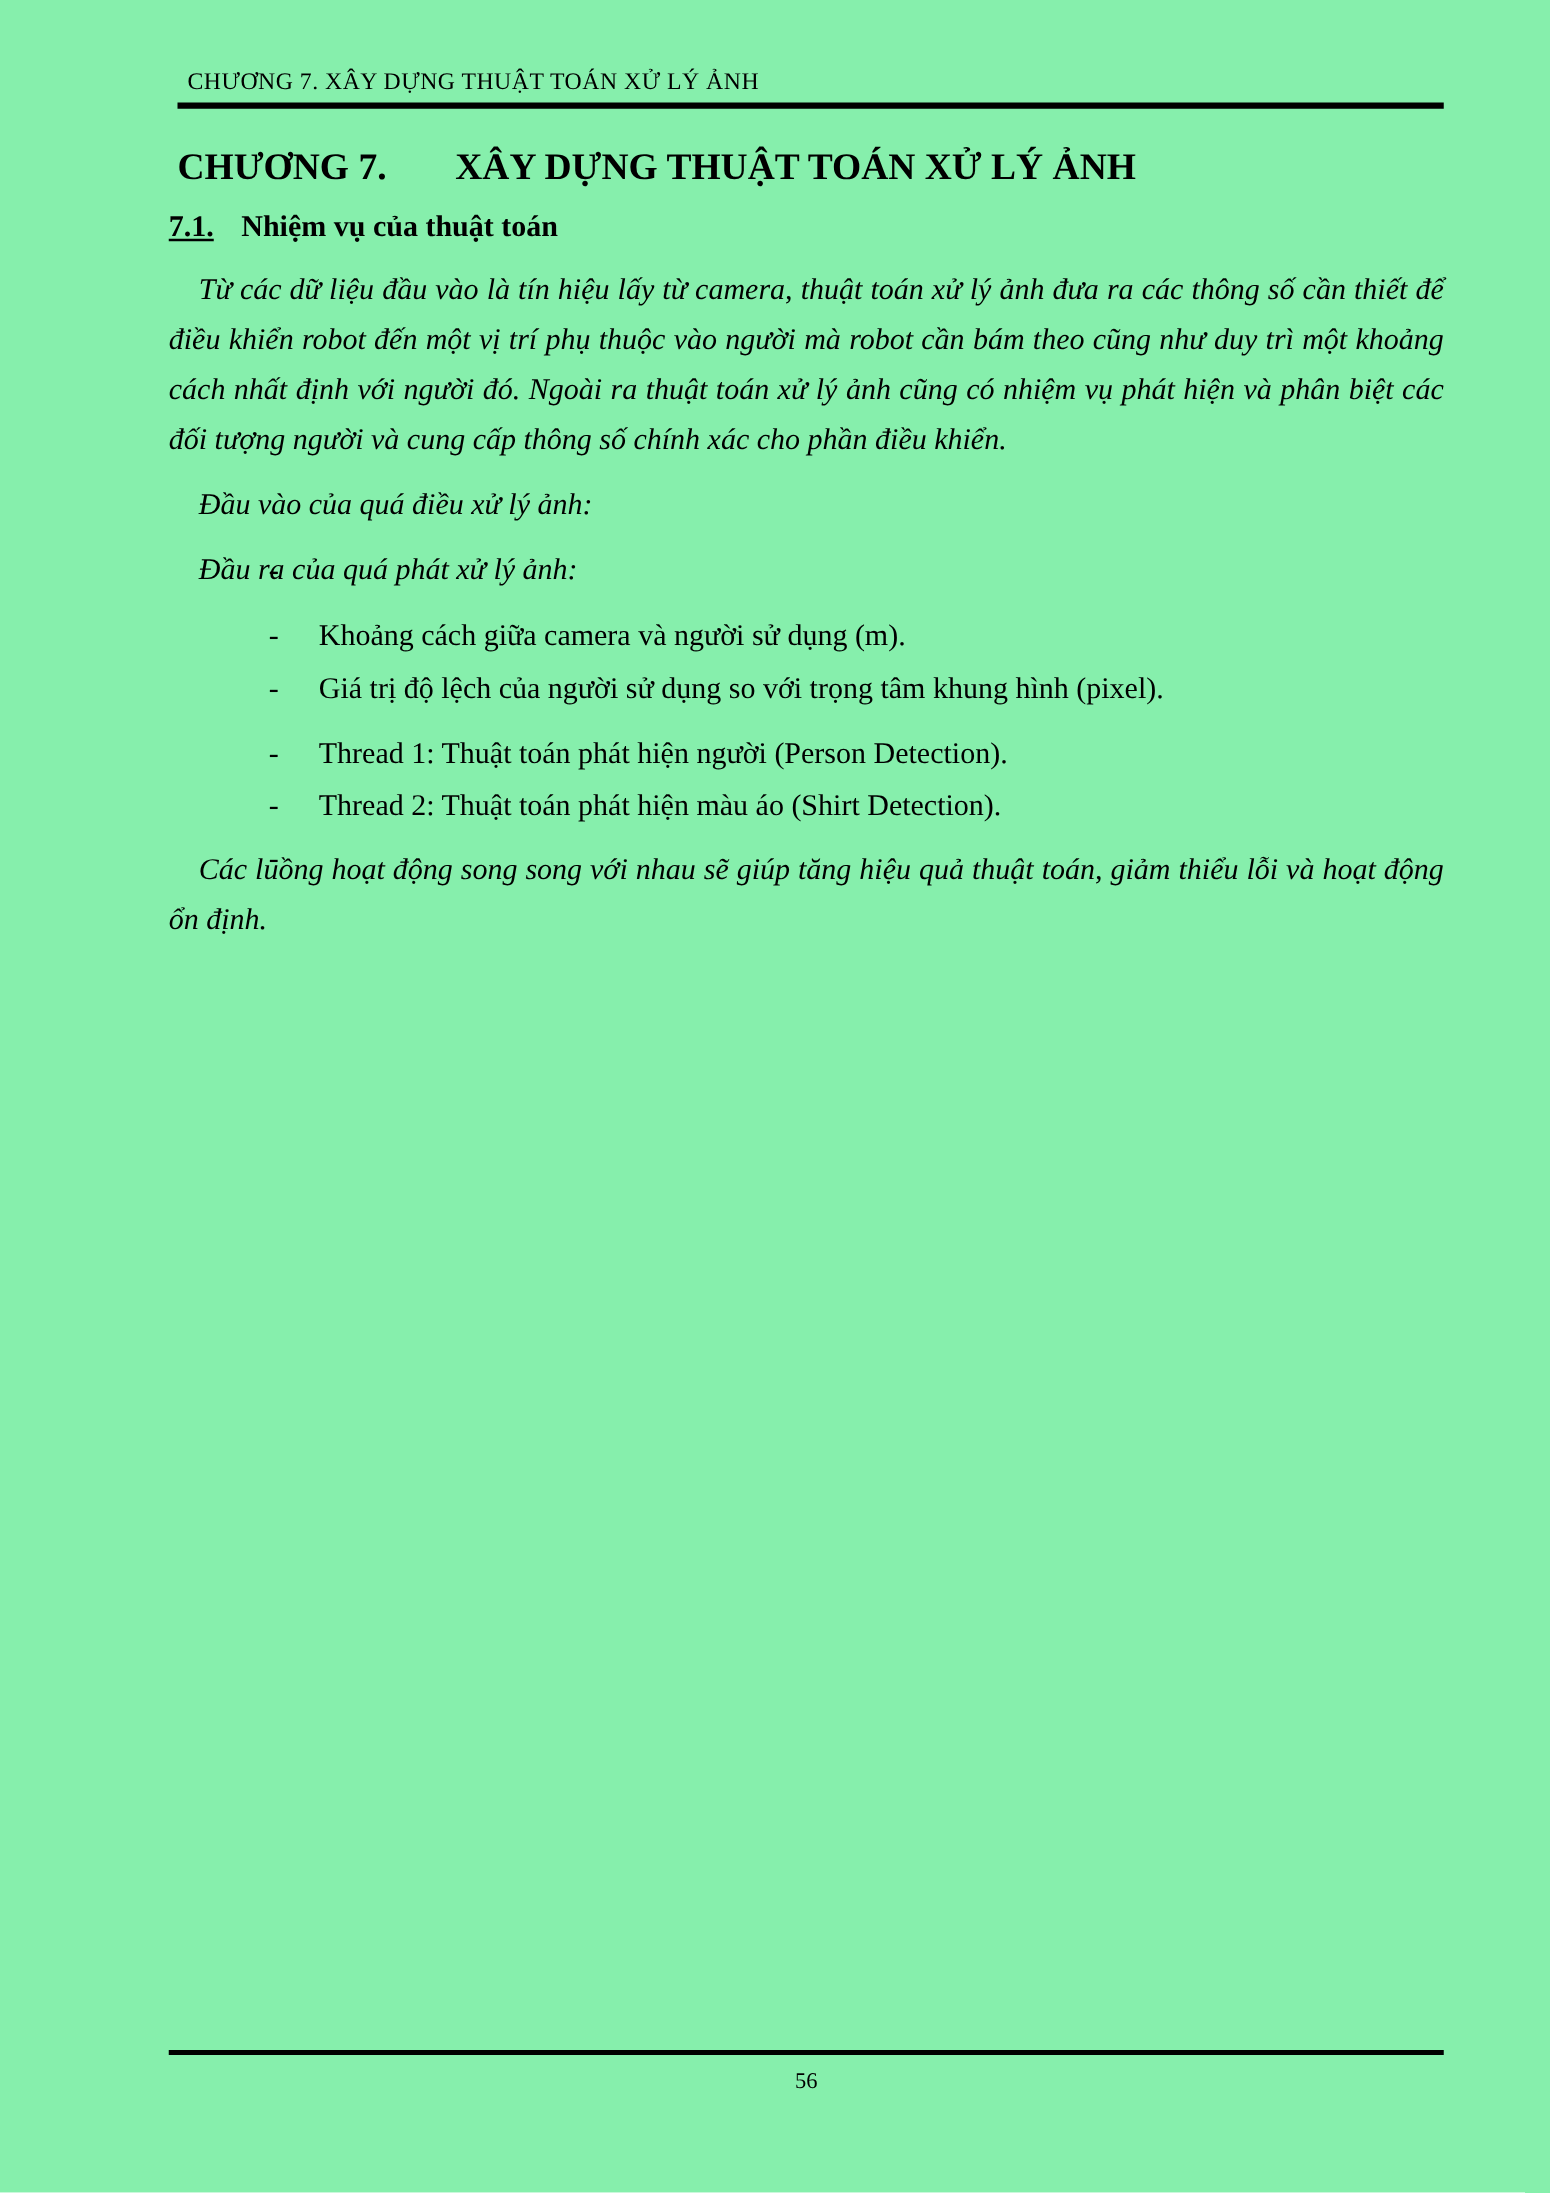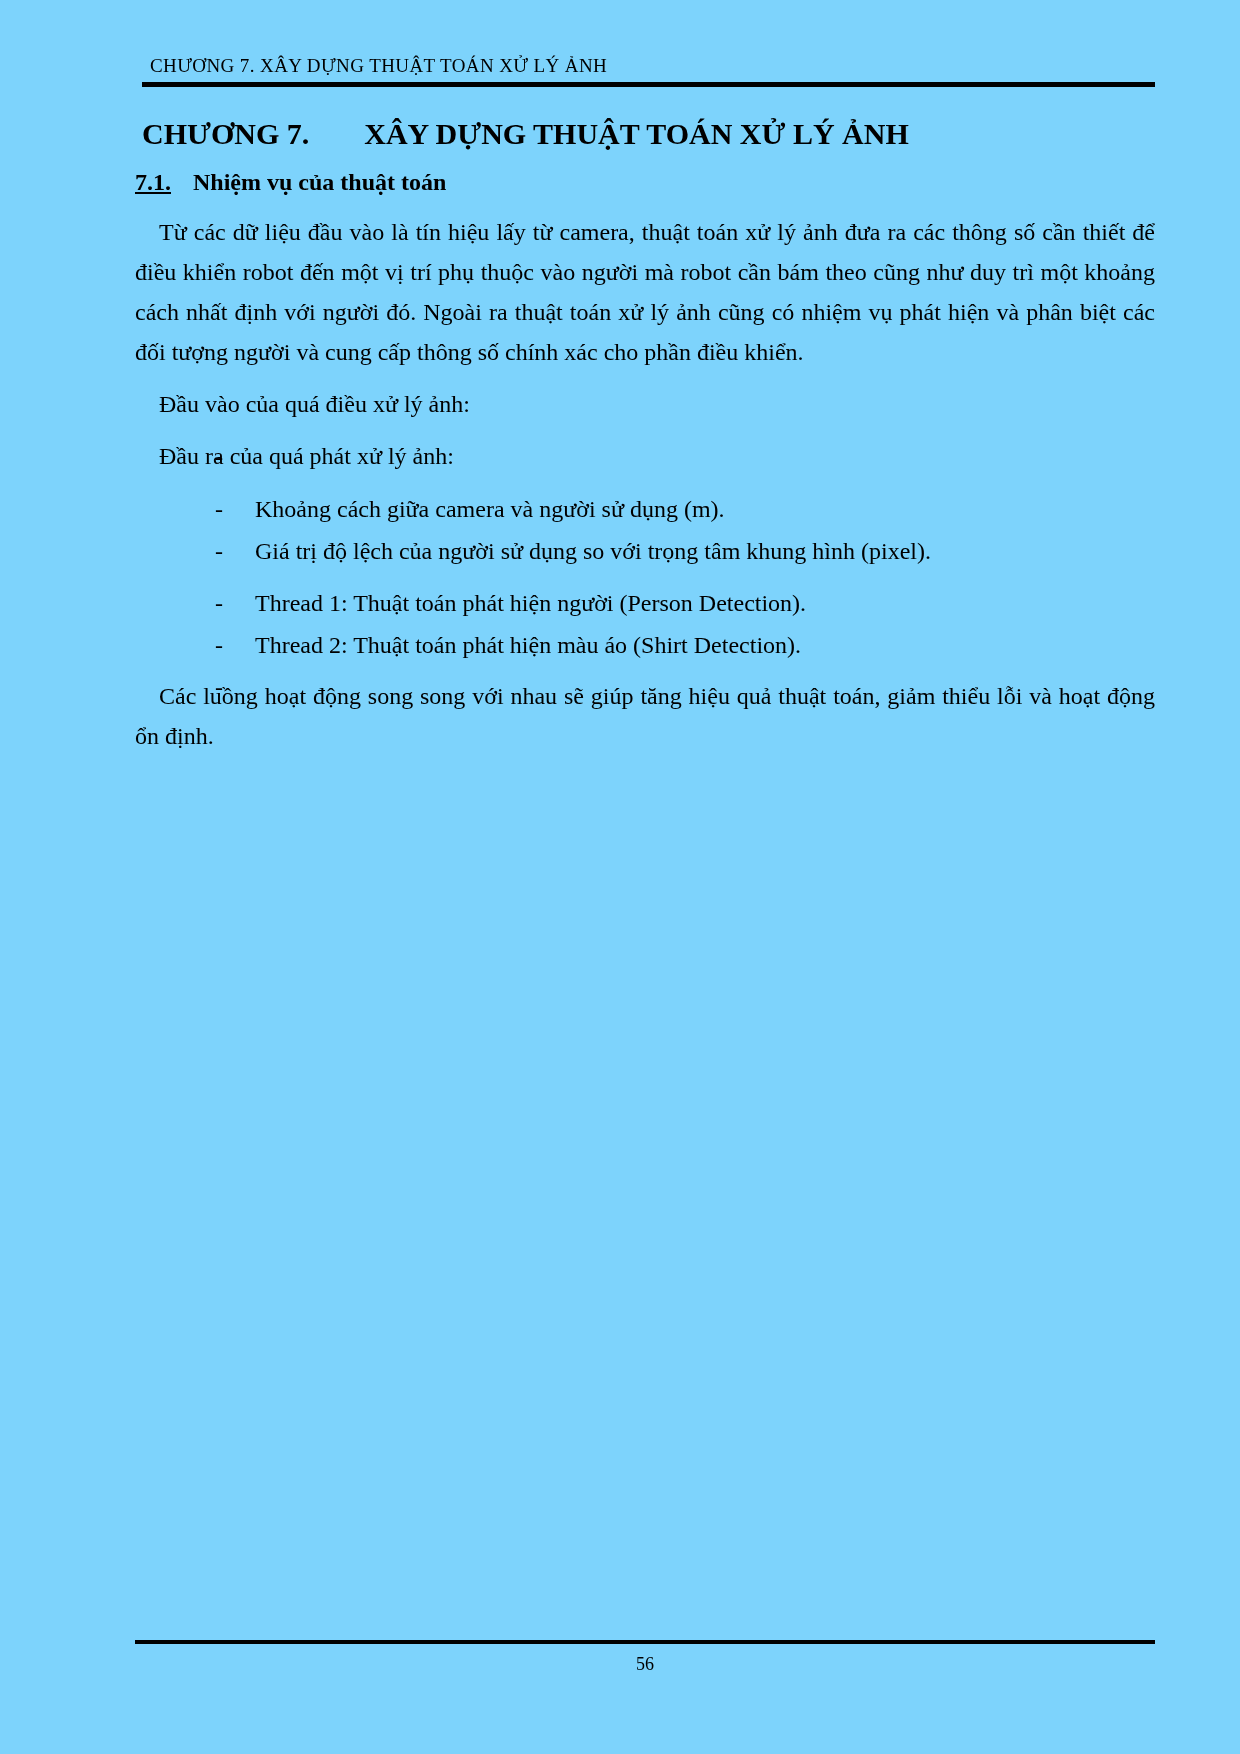--- a/index.html
+++ b/index.html
@@ -1,21 +1,21 @@
 <!DOCTYPE html>
 <html lang="vi"><head>
 <meta charset="utf-8">
 <style>
   * { margin: 0; padding: 0; box-sizing: border-box; }
   html, body { background: #ffffff; }
   .page {
     position: relative;
     width: 1240px;
     height: 1754px;
-    background: #7dd3fc;
+    background: #86efac;
     color: #000000;
     font-family: "Liberation Serif", "DejaVu Serif", serif;
     overflow: hidden;
   }
   .running-header {
     position: absolute;
     left: 150px;
     top: 55px;
     font-size: 19px;
     letter-spacing: 0.4px;
@@ -50,20 +50,21 @@
     line-height: 40px;
     margin-bottom: 10px;
   }
   .section-number { margin-right: 22px; text-decoration: underline; }
   .para {
     font-size: 24px;
     line-height: 40px;
     text-align: justify;
     text-indent: 24px;
     margin-bottom: 12px;
+    font-style: italic;
   }
   .para.threads { margin-bottom: 14px; }
   .doc-list { margin-bottom: 10px; }
   .list-item {
     position: relative;
     font-size: 24px;
     line-height: 42px;
     padding-left: 120px;
   }
   .dash {

